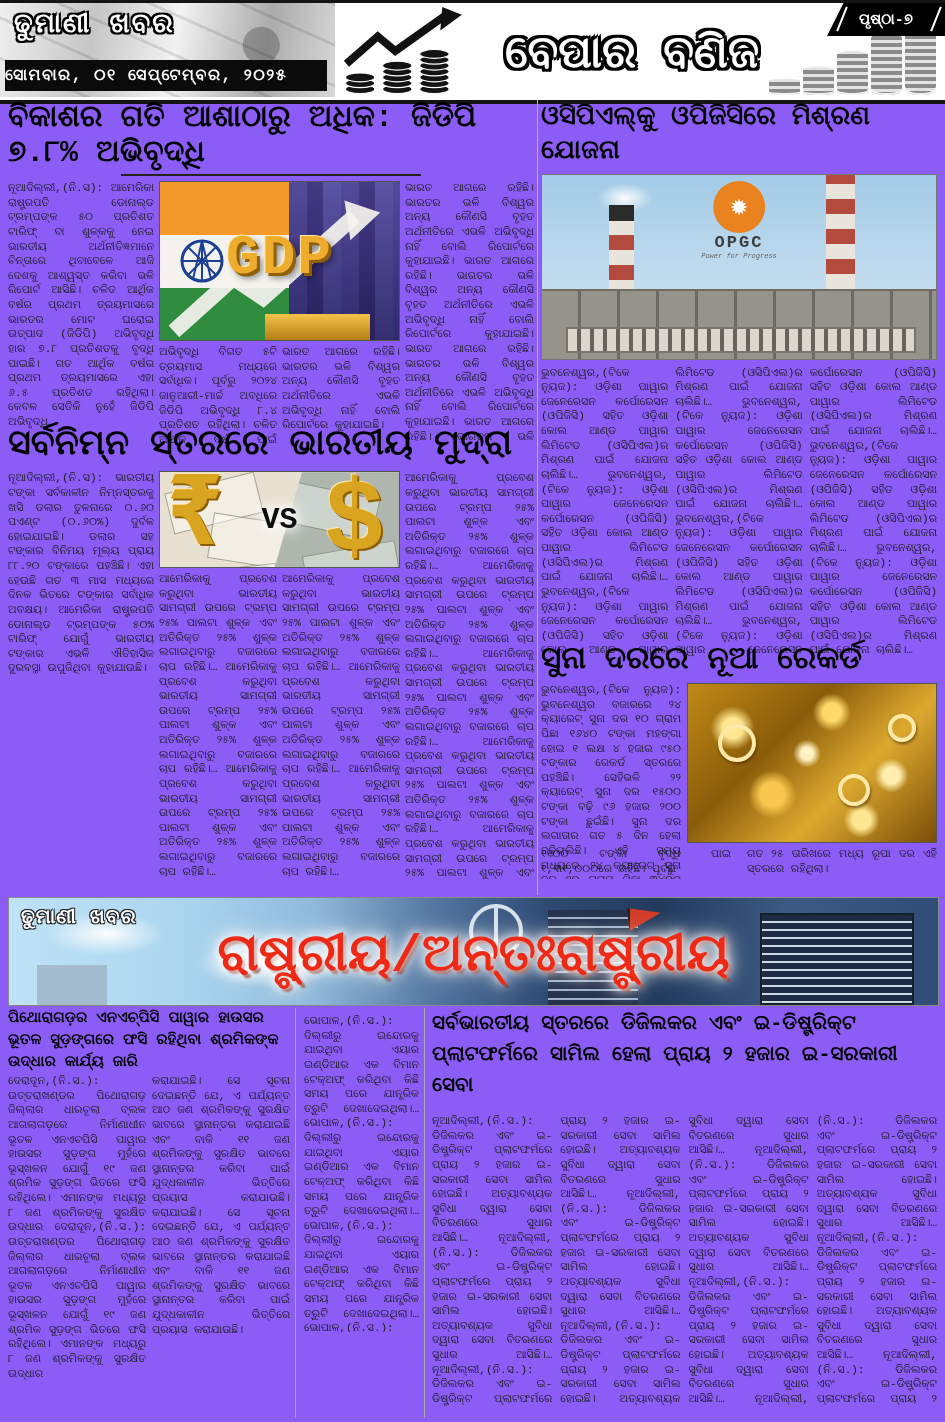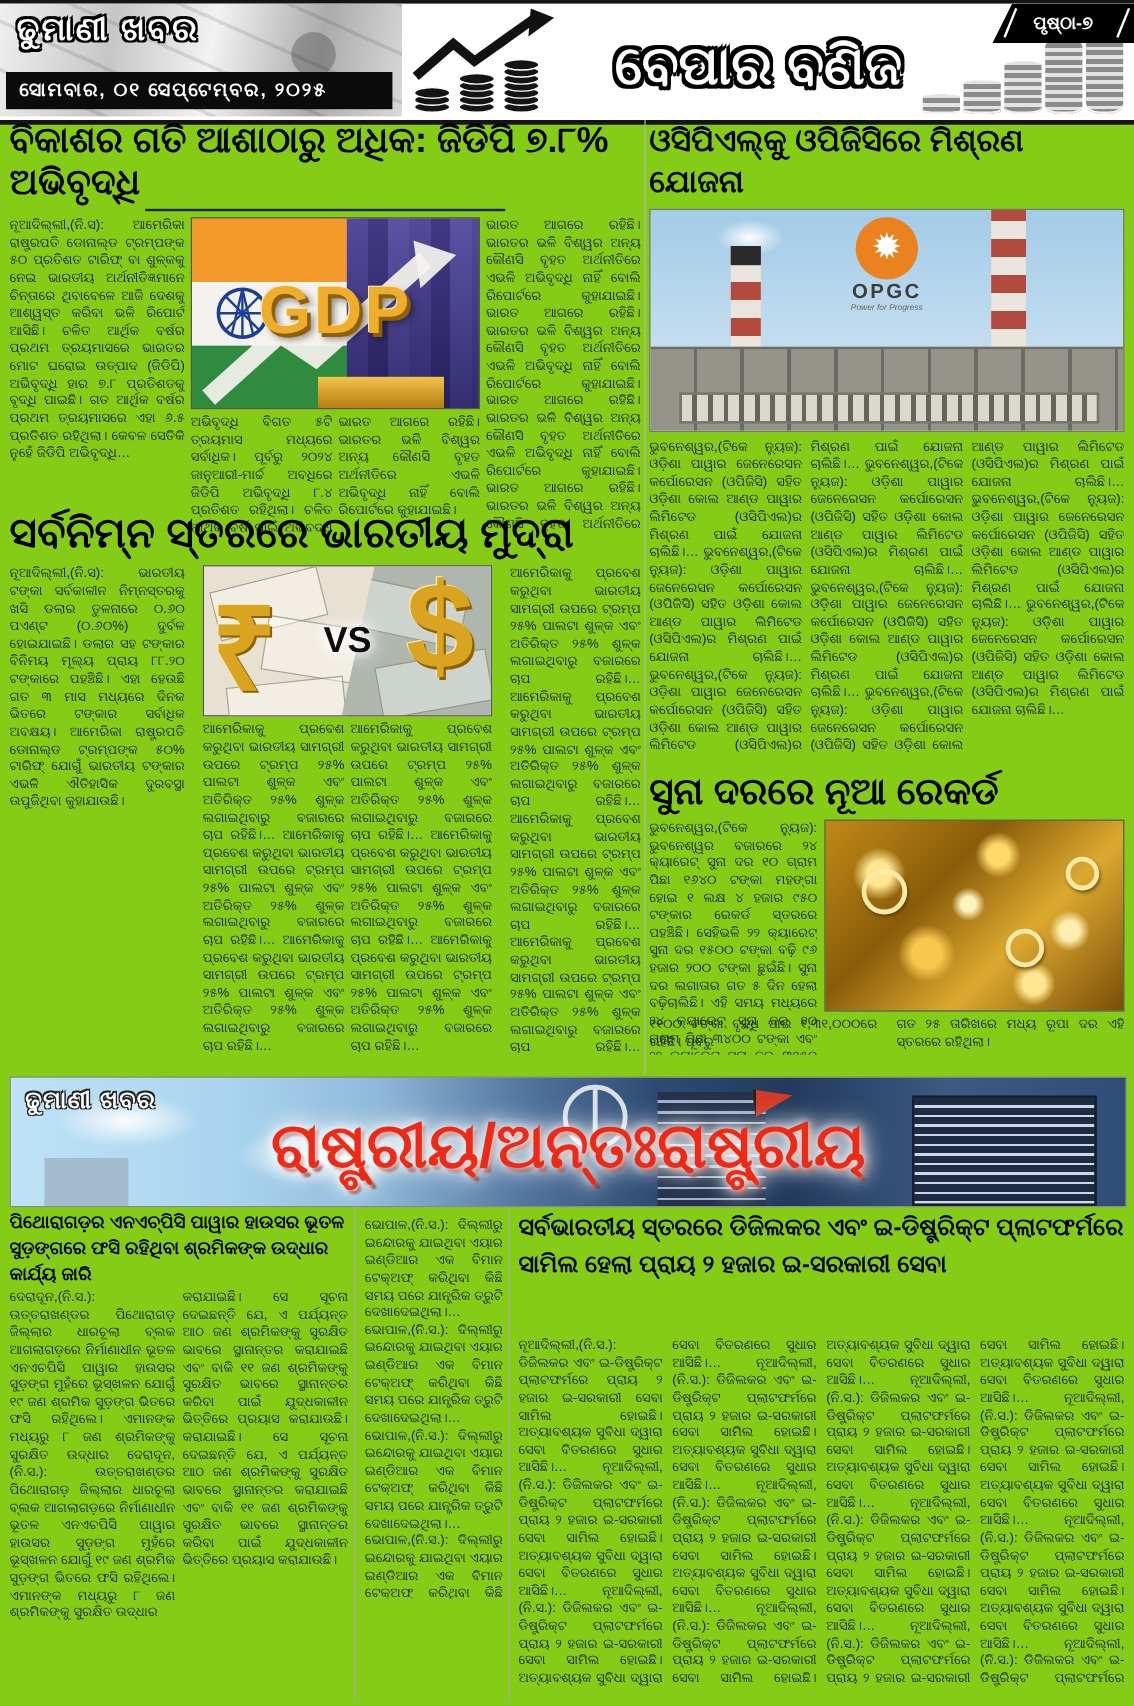--- a/index.html
+++ b/index.html
@@ -1,29 +1,29 @@
 <!DOCTYPE html>
 <html><head>
 <meta charset="utf-8">
 <style>
   html,body{margin:0;padding:0;background:#e9e9e9;}
-  .page{position:relative;width:945px;height:1422px;background:#84cc16;overflow:hidden;
-        font-family:Liberation Sans, sans-serif;color:#111;}
+  .page{position:relative;width:945px;height:1422px;background:#8b5cf6;overflow:hidden;
+        font-family:Liberation Mono, monospace;color:#111;}
   
   .header{position:absolute;left:0;top:0;width:945px;height:97px;background:#fff;
           border-top:3px solid #141414;border-bottom:4px solid #141414;overflow:hidden;}
   .money-bg{position:absolute;left:0;top:0;width:335px;height:94px;
     background:linear-gradient(100deg,#efefef 0%,#c6c6c6 28%,#f2f2f2 52%,#ababab 78%,#d9d9d9 100%);}
   .money-bg:before{content:"";position:absolute;inset:0;
     background:repeating-linear-gradient(24deg,transparent 0 34px,rgba(0,0,0,.10) 34px 37px),
                radial-gradient(circle at 78% 45%,rgba(90,90,90,.45) 0 18px,transparent 19px);}
   .paper-name{position:absolute;left:14px;top:6px;font-size:27px;font-weight:800;color:#fff;letter-spacing:2px;
     text-shadow:2px 2px 0 #000,-2px -2px 0 #000,2px -2px 0 #000,-2px 2px 0 #000,0 2px 0 #000,2px 0 0 #000;}
   .date-bar{position:absolute;left:5px;top:57px;width:322px;height:31px;background:#0b0b0b;color:#fff;
-    display:flex;align-items:center;padding-left:11px;font-size:16px;font-weight:700;letter-spacing:1.5px;box-sizing:border-box;}
+    display:flex;align-items:center;padding-left:0;font-size:16px;font-weight:700;letter-spacing:1.5px;box-sizing:border-box;}
   .chart-wrap{position:absolute;left:336px;top:4px;width:148px;height:88px;}
   .section-title{position:absolute;left:452px;top:26px;width:360px;text-align:center;
     font-size:45px;font-weight:800;color:#fff;white-space:nowrap;
     text-shadow:3px 3px 0 #000,-3px -3px 0 #000,3px -3px 0 #000,-3px 3px 0 #000,0 3px 0 #000,3px 0 0 #000,0 -3px 0 #000,-3px 0 0 #000;}
   .coins-right{position:absolute;right:6px;bottom:5px;width:170px;height:86px;display:flex;align-items:flex-end;gap:3px;}
   .coin-stack{width:31px;border-radius:40%/9%;
     background:repeating-linear-gradient(180deg,#e3e3e3 0 3px,#8b8b8b 3px 7px);box-shadow:0 -2px 0 #f2f2f2 inset;}
   .page-no{position:absolute;right:0;top:0;width:118px;height:33px;background:#000;
     clip-path:polygon(14% 0,100% 0,100% 100%,0 100%);display:flex;align-items:center;justify-content:center;
     color:#fff;font-size:15px;font-weight:700;}
@@ -77,21 +77,21 @@
     background:repeating-linear-gradient(90deg,#dbd7cc 0 9px,#66645d 9px 13px);border:2px solid #77756d;}
   .opgc-logo{position:absolute;left:50%;top:6px;transform:translateX(-50%);text-align:center;}
   .logo-circle{width:52px;height:52px;border-radius:50%;background:#e9821f;margin:0 auto;
     display:flex;align-items:center;justify-content:center;color:#fff;font-size:30px;line-height:1;}
   .logo-text{font-weight:800;color:#3c3c3c;font-size:17px;letter-spacing:2px;}
   .logo-tag{font-size:7px;color:#666;font-style:italic;}
   .opgc-body{margin-top:6px;height:298px;column-count:3;column-gap:7px;}
   
   .art-rupee{position:absolute;left:8px;top:425px;width:526px;height:468px;}
   .art-rupee .hl{font-size:35px;line-height:1.15;}
-  .rupee-body{display:flex;gap:15px;height:408px;margin-top:6px;}
+  .rupee-body{display:flex;gap:5px;height:408px;margin-top:6px;}
   .rup-left{width:146px;}
   .rup-mid{width:241px;display:flex;flex-direction:column;}
   .rup-right{flex:1;}
   .img-rupee{position:relative;height:158px;border:1px solid #555;overflow:hidden;background:#e8e1d1;}
   .usd-side{position:absolute;right:0;top:0;width:52%;height:100%;background:#aeb6ae;
     clip-path:polygon(22% 0,100% 0,100% 100%,0 100%);}
   .note{position:absolute;border:1px solid rgba(90,90,70,.5);background:rgba(255,255,250,.45);}
   .rupee-sym{position:absolute;left:6px;bottom:-6px;font-size:96px;font-weight:800;color:#d9a520;
     text-shadow:2px 2px 0 #8f6006,-1px -1px 0 #ffe9ae;}
   .dollar-sym{position:absolute;right:14px;top:-8px;font-size:102px;font-weight:800;color:#d9a520;

